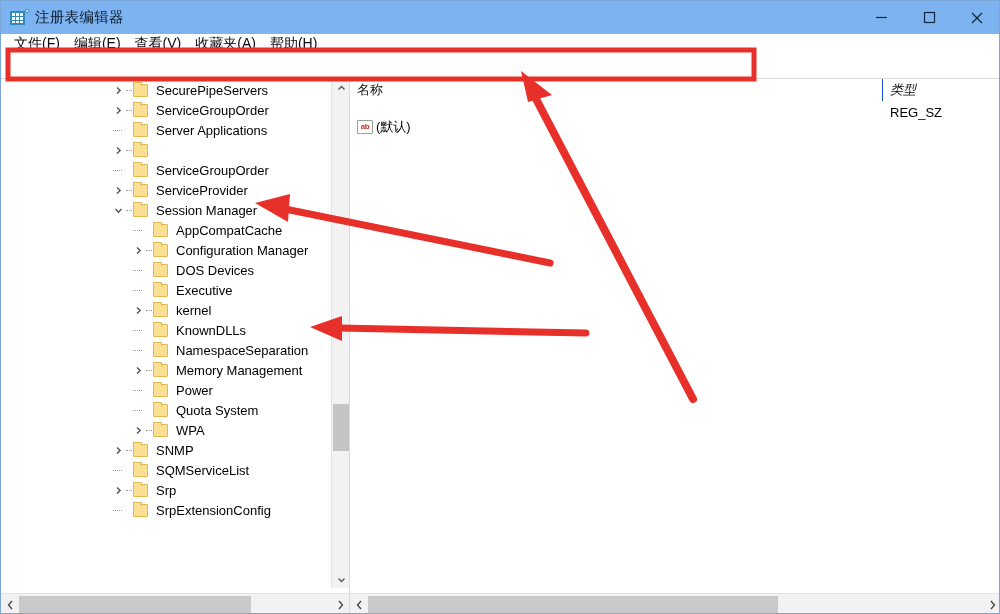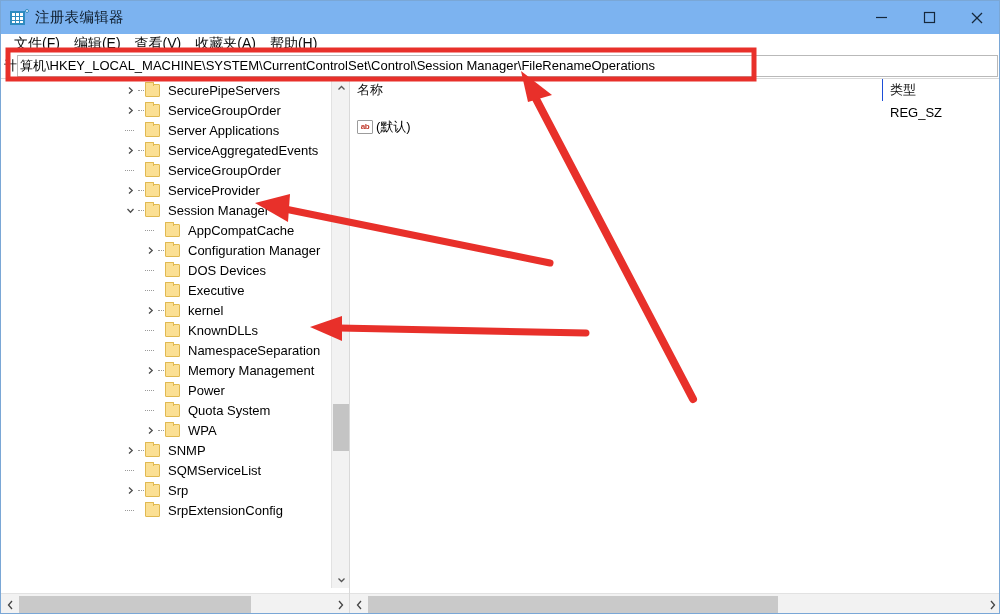--- a/index.html
+++ b/index.html
@@ -161,21 +161,21 @@
     overflow: hidden;
     padding-top: 1px;
   }
   .tree-row {
     height: 20px;
     display: flex;
     align-items: center;
     white-space: nowrap;
     font-size: 13px;
     color: #000000;
-    padding-left: 16px;
+    padding-left: 4px;
   }
   .tree-row.selected .node-label {
     background: #cce4f7;
     outline: 1px solid #9fcbf0;
   }
   .indent { flex: none; }
   .twisty {
     width: 16px; height: 20px;
     flex: none;
     display: flex;
@@ -299,21 +299,21 @@
     height: 22px;
     font-size: 13px;
     color: #111;
     display: flex;
     align-items: center;
     padding-left: 7px;
     border-right: 1px solid #1d4ed8;
     white-space: nowrap;
   }
   .col.name { width: 533px; }
-  .col.type { width: 118px; }
+  .col.type { width: 118px; font-style: italic; }
   .list-body {
     position: absolute;
     left: 0; top: 22px;
     width: 651px; height: 493px;
   }
   .list-row {
     height: 22px;
     display: flex;
     align-items: center;
     font-size: 13px;
@@ -385,24 +385,20 @@
   </div>
 
   <div class="menubar">
     <div class="menu-item">文件(F)</div>
     <div class="menu-item">编辑(E)</div>
     <div class="menu-item">查看(V)</div>
     <div class="menu-item">收藏夹(A)</div>
     <div class="menu-item">帮助(H)</div>
   </div>
 
-  <div class="addressbar-row">
-    <div class="address-prefix">计</div>
-    <div class="address-input">算机\HKEY_LOCAL_MACHINE\SYSTEM\CurrentControlSet\Control\Session Manager\FileRenameOperations</div>
-  </div>
 
   <div class="content">
 
     <div class="left-pane">
       <div class="tree" id="tree">
           <div class="tree-row">
             <div class="indent" style="width: 105px;"></div>
             <div class="twisty">
               <svg width="9" height="9" viewBox="0 0 9 9">
                 <polyline points="3,1.5 6.2,4.5 3,7.5" fill="none" stroke="#4d4d4d" stroke-width="1.3"></polyline>
@@ -432,21 +428,20 @@
           </div>
           <div class="tree-row">
             <div class="indent" style="width: 105px;"></div>
             <div class="twisty">
               <svg width="9" height="9" viewBox="0 0 9 9">
                 <polyline points="3,1.5 6.2,4.5 3,7.5" fill="none" stroke="#4d4d4d" stroke-width="1.3"></polyline>
               </svg>
             </div>
             <div class="stub"></div>
             <div class="folder"></div>
-            <span class="node-label">ServiceAggregatedEvents</span>
           </div>
           <div class="tree-row">
             <div class="indent" style="width: 105px;"></div>
             <div class="dashline"></div>
             <div style="width: 7px; flex: 0 0 auto;"></div>
             <div class="folder"></div>
             <span class="node-label">ServiceGroupOrder</span>
           </div>
           <div class="tree-row">
             <div class="indent" style="width: 105px;"></div>

